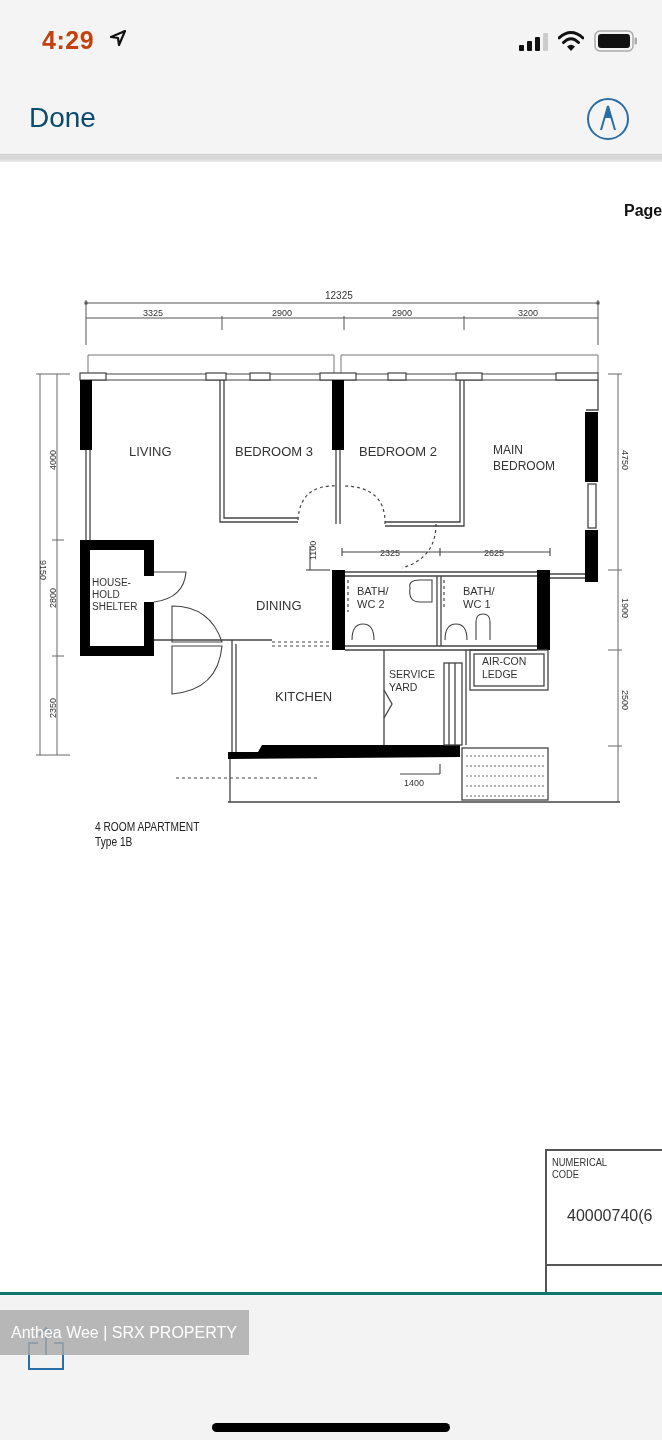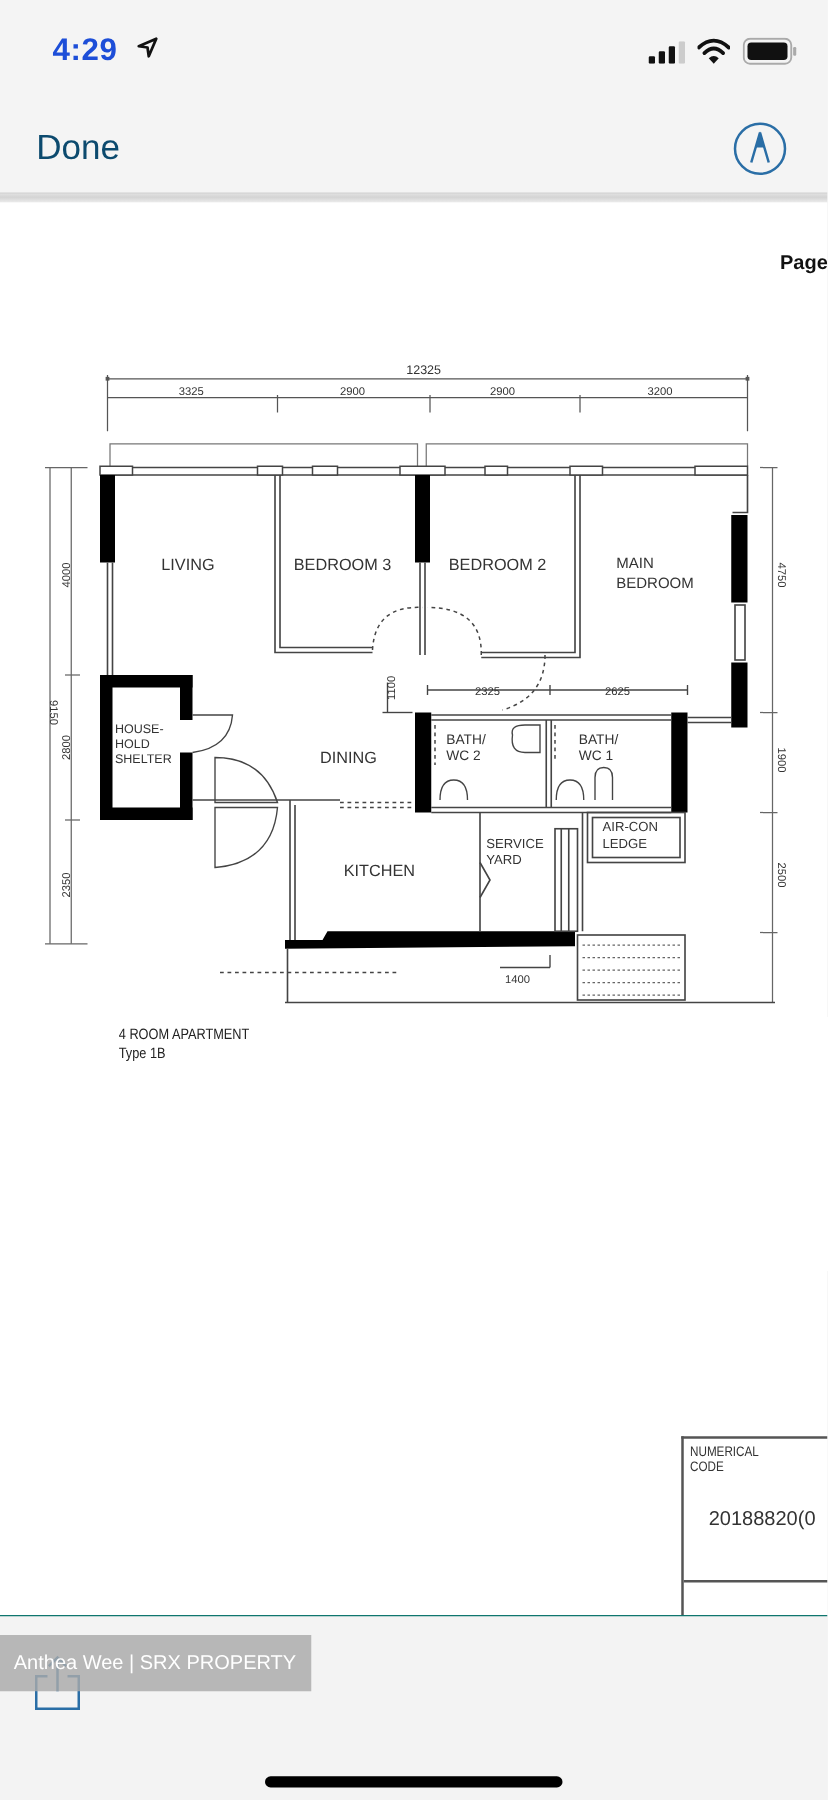--- a/index.html
+++ b/index.html
@@ -1,21 +1,21 @@
 <!DOCTYPE html>
 <html><head>
   <meta charset="utf-8">
   <style>
     * { box-sizing: border-box; margin: 0; padding: 0; }
     html, body { width: 662px; height: 1440px; overflow: hidden; background: #f4f4f4; font-family: "Liberation Sans", sans-serif; }
     .screen { position: relative; width: 662px; height: 1440px; background: #f4f4f4; }
 
     
     .status-bar { position: absolute; top: 0; left: 0; width: 662px; height: 82px; }
-    .status-time { position: absolute; left: 42px; top: 26px; font-size: 25px; font-weight: bold; color: #1d4ed8; letter-spacing: 0.5px; }
+    .status-time { position: absolute; left: 42px; top: 26px; font-size: 25px; font-weight: bold; color: #c2410c; letter-spacing: 0.5px; }
     .status-loc { position: absolute; left: 108px; top: 28px; width: 20px; height: 20px; }
     .status-signal { position: absolute; left: 518px; top: 33px; width: 32px; height: 18px; }
     .status-wifi { position: absolute; left: 558px; top: 30px; width: 26px; height: 22px; }
     .status-battery { position: absolute; left: 594px; top: 30px; width: 44px; height: 22px; }
 
     
     .nav-bar { position: absolute; top: 82px; left: 0; width: 662px; height: 72px; }
     .nav-done { position: absolute; left: 29px; top: 20px; font-size: 28px; color: #0c4a6e; cursor: pointer; }
     .nav-title { position: absolute; left: 196px; top: 19px; font-size: 28px; color: #111; font-weight: 500; }
     .nav-markup { position: absolute; left: 585px; top: 14px; width: 46px; height: 46px; cursor: pointer; }
@@ -27,21 +27,21 @@
     .plan { position: absolute; left: 0; top: 0; width: 662px; height: 1130px; }
     .plan text { font-family: "Liberation Sans", sans-serif; fill: #333; }
     .plan-caption { position: absolute; left: 95px; top: 658px; font-size: 12px; color: #222; line-height: 15px; transform: scaleX(0.85); transform-origin: left; }
 
     .code-box { position: absolute; left: 545px; top: 987px; width: 140px; height: 150px; border: 2px solid #555; border-right: none; background: #fff; }
     .code-label { position: absolute; left: 5px; top: 5px; font-size: 11px; color: #333; line-height: 12px; width: 80px; transform: scaleX(0.85); transform-origin: left; }
     .code-value { position: absolute; left: 20px; top: 56px; font-size: 16px; color: #333; white-space: nowrap; }
     .code-sep { position: absolute; left: 0; top: 113px; width: 140px; height: 2px; background: #555; }
 
     
-    .bottom-bar { position: absolute; top: 1292px; left: 0; width: 662px; height: 148px; background: #f3f3f3; border-top: 1px solid #0f766e; }
+    .bottom-bar { position: absolute; top: 1292px; left: 0; width: 662px; height: 148px; background: #f3f3f3; border-top: 3px solid #0f766e; }
     .share-btn { position: absolute; left: 26px; top: 30px; width: 40px; height: 46px; cursor: pointer; }
     .watermark { position: absolute; left: 0; top: 15px; width: 249px; height: 45px; background: rgba(170,170,170,0.82); color: #fff; font-size: 16px; line-height: 45px; padding-left: 11px; white-space: nowrap; }
     .home-indicator { position: absolute; left: 212px; top: 128px; width: 238px; height: 9px; border-radius: 5px; background: #000; }
   </style>
 </head>
 <body>
 
 <div class="screen">
 
   <div class="status-bar">
@@ -262,21 +262,21 @@
       <text x="404" y="786" font-size="9">1400</text>
     </svg>
 
     <div class="plan-caption">
       <div>4 ROOM APARTMENT</div>
       <div>Type 1B</div>
     </div>
 
     <div class="code-box">
       <div class="code-label">NUMERICAL CODE</div>
-      <div class="code-value">20188820(0</div>
+      <div class="code-value">40000740(6</div>
       <div class="code-sep"></div>
     </div>
   </div>
 
   <div class="bottom-bar">
     <svg class="share-btn" viewBox="0 0 40 46">
       <path d="M12 18 L3 18 L3 44 L37 44 L37 18 L28 18" fill="none" stroke="#2a6ea6" stroke-width="2"></path>
       <line x1="20" y1="3" x2="20" y2="30" stroke="#2a6ea6" stroke-width="2"></line>
       <path d="M13 10 L20 3 L27 10" fill="none" stroke="#2a6ea6" stroke-width="2"></path>
     </svg>

